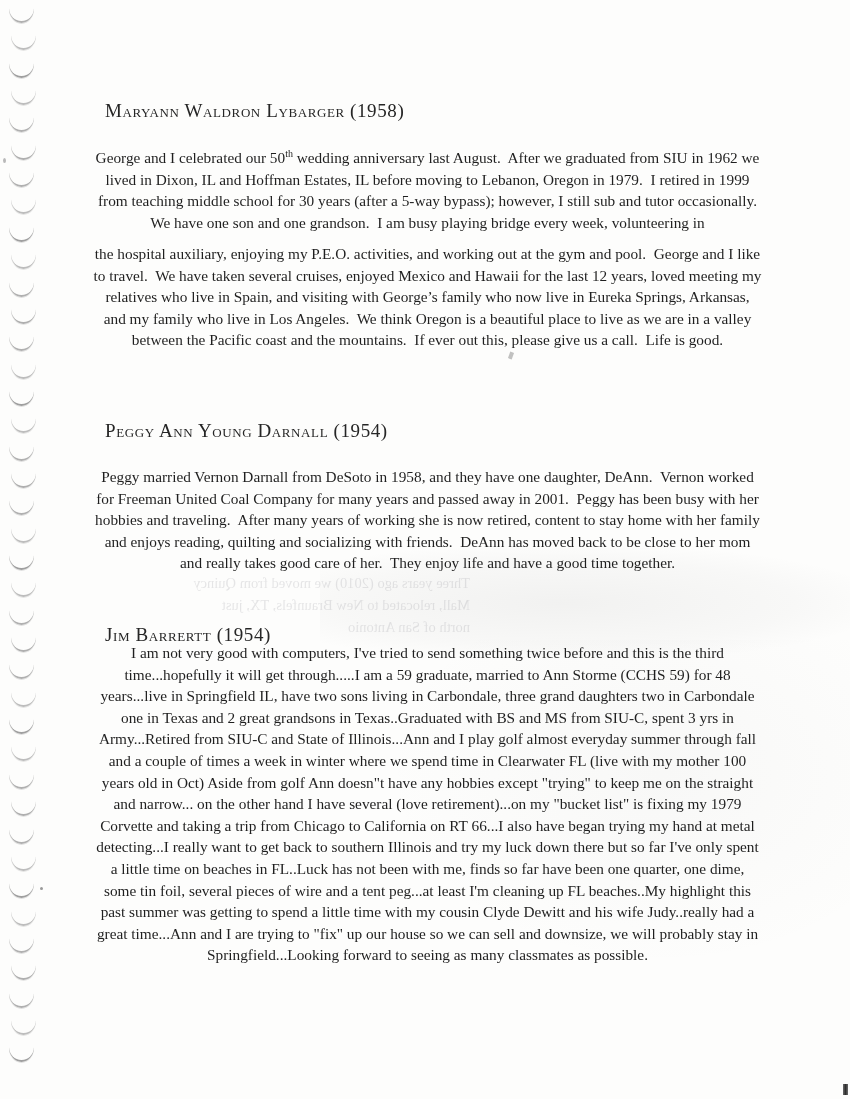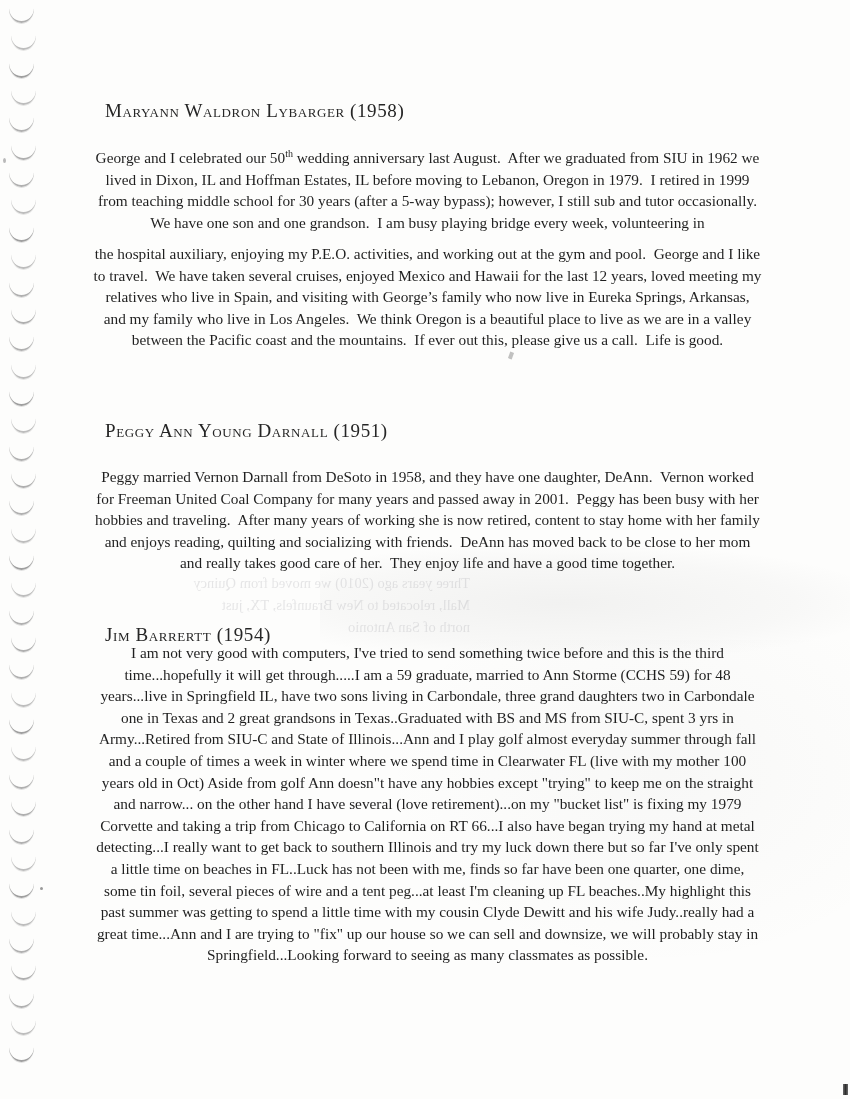--- a/index.html
+++ b/index.html
@@ -197,21 +197,21 @@
   </div>
 
   <div class="content">
 
     <h2 class="section-heading" style="top:88px">Maryann Waldron Lybarger (1958)</h2>
 
     <p class="bio-paragraph" style="top:147px"><span>George and I celebrated our 50</span><sup>th</sup><span> wedding anniversary last August.  After we graduated from SIU in 1962 we lived in Dixon, IL and Hoffman Estates, IL before moving to Lebanon, Oregon in 1979.  I retired in 1999 from teaching middle school for 30 years (after a 5-way bypass); however, I still sub and tutor occasionally.  We have one son and one grandson.  I am busy playing bridge every week, volunteering in</span></p>
 
     <p class="bio-paragraph" style="top:243px">the hospital auxiliary, enjoying my P.E.O. activities, and working out at the gym and pool.  George and I like to travel.  We have taken several cruises, enjoyed Mexico and Hawaii for the last 12 years, loved meeting my relatives who live in Spain, and visiting with George’s family who now live in Eureka Springs, Arkansas, and my family who live in Los Angeles.  We think Oregon is a beautiful place to live as we are in a valley between the Pacific coast and the mountains.  If ever out this, please give us a call.  Life is good.</p>
 
-    <h2 class="section-heading" style="top:408px">Peggy Ann Young Darnall (1951)</h2>
+    <h2 class="section-heading" style="top:408px">Peggy Ann Young Darnall (1954)</h2>
 
     <p class="bio-paragraph" style="top:466px">Peggy married Vernon Darnall from DeSoto in 1958, and they have one daughter, DeAnn.  Vernon worked for Freeman United Coal Company for many years and passed away in 2001.  Peggy has been busy with her hobbies and traveling.  After many years of working she is now retired, content to stay home with her family and enjoys reading, quilting and socializing with friends.  DeAnn has moved back to be close to her mom and really takes good care of her.  They enjoy life and have a good time together.</p>
 
     <h2 class="section-heading" style="top:612px">Jim Barrertt (1954)</h2>
 
     <p class="bio-paragraph" style="top:642px">I am not very good with computers, I've tried to send something twice before and this is the third time...hopefully it will get through.....I am a 59 graduate, married to Ann Storme (CCHS 59) for 48 years...live in Springfield IL, have two sons living in Carbondale, three grand daughters two in Carbondale one in Texas and 2 great grandsons in Texas..Graduated with BS and MS from SIU-C, spent 3 yrs in Army...Retired from SIU-C and State of Illinois...Ann and I play golf almost everyday summer through fall and a couple of times a week in winter where we spend time in Clearwater FL (live with my mother 100 years old in Oct) Aside from golf Ann doesn"t have any hobbies except "trying" to keep me on the straight and narrow... on the other hand I have several (love retirement)...on my "bucket list" is fixing my 1979 Corvette and taking a trip from Chicago to California on RT 66...I also have began trying my hand at metal detecting...I really want to get back to southern Illinois and try my luck down there but so far I've only spent a little time on beaches in FL..Luck has not been with me, finds so far have been one quarter, one dime, some tin foil, several pieces of wire and a tent peg...at least I'm cleaning up FL beaches..My highlight this past summer was getting to spend a little time with my cousin Clyde Dewitt and his wife Judy..really had a great time...Ann and I are trying to "fix" up our house so we can sell and downsize, we will probably stay in Springfield...Looking forward to seeing as many classmates as possible.</p>
 
   </div>
 
   <div class="ink-mark-bottom-right"></div>

